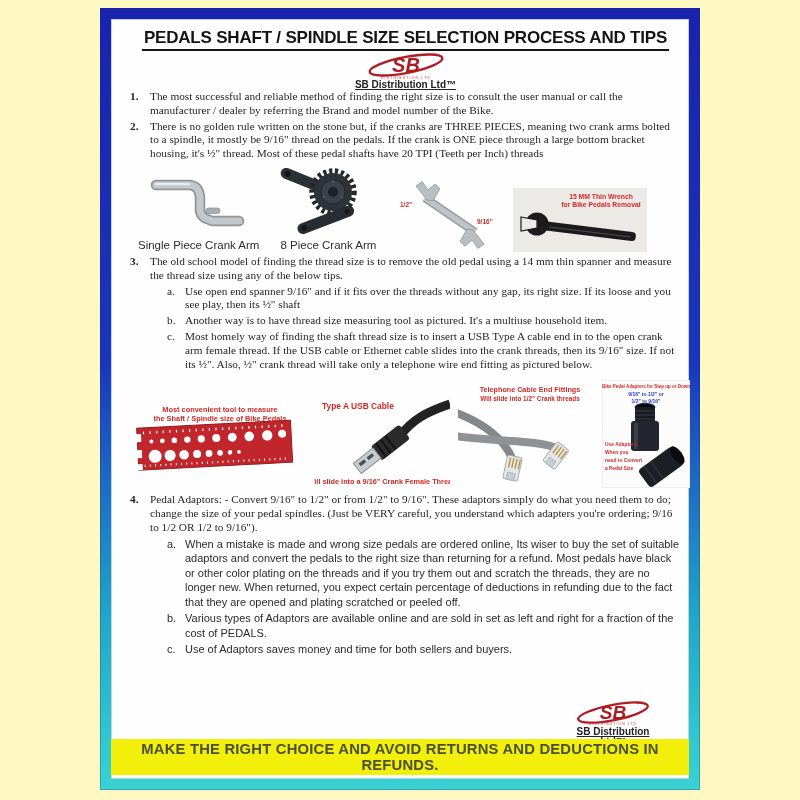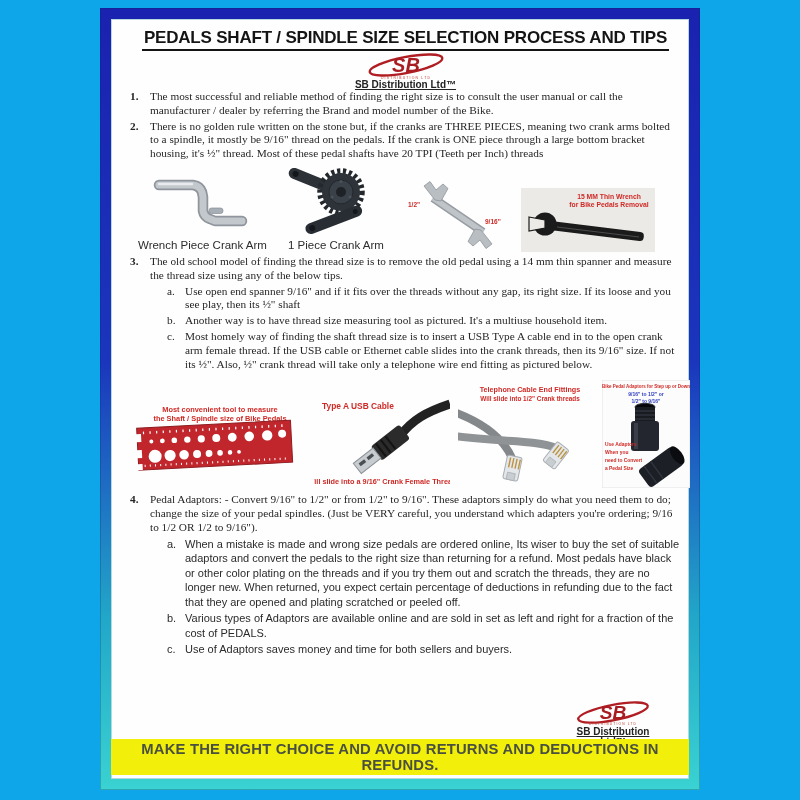--- a/index.html
+++ b/index.html
@@ -1,16 +1,16 @@
 <!DOCTYPE html>
 <html lang="en"><head>
 <meta charset="utf-8">
 <style>
   html,body{margin:0;padding:0;background:#ffffff;}
-  .canvas{position:relative;width:800px;height:800px;background:#0ea5e9;overflow:hidden;
+  .canvas{position:relative;width:800px;height:800px;background:#fef9c3;overflow:hidden;
           font-family:"Liberation Sans",sans-serif;}
   .doc-frame{position:absolute;left:100px;top:8px;width:600px;height:782px;box-sizing:border-box;
              padding:11px;background:linear-gradient(180deg,#1a22b0 0%,#1b35bd 45%,#21a7c9 78%,#3ad2d2 100%);
              box-shadow:inset 0 0 0 1px rgba(10,40,80,.25);}
   .doc-page{position:relative;width:100%;height:100%;background:#fefefe;box-sizing:border-box;
             padding:5px 8px 0 19px;box-shadow:inset 0 0 0 1px rgba(0,120,130,.28);}
   .title{display:table;margin:4px auto 0;font-size:17px;font-weight:800;letter-spacing:-.2px;color:#141414;
          border-bottom:2.5px solid #141414;padding:0 2px 1px;white-space:nowrap;}
   .logo-block{text-align:center;margin-top:2px;line-height:0;}
   .logo-caption{font-size:10px;font-weight:700;color:#222;line-height:10px;text-decoration:underline;}
@@ -65,42 +65,42 @@
       </div>
 
       <div class="figrow figrow1">
         <div class="figcol">
           <svg width="118" height="62" viewBox="0 0 118 62">
             <path d="M16,9 H50 q7,1 9,7 l1,5 v14 q1,6 7,8 l5,2 h27" fill="none" stroke="#8f959c" stroke-width="10.5" stroke-linecap="round" stroke-linejoin="round"></path>
             <path d="M16,9 H50 q7,1 9,7 l1,5 v14 q1,6 7,8 l5,2 h27" fill="none" stroke="#c3c8cd" stroke-width="7" stroke-linecap="round" stroke-linejoin="round"></path>
             <path d="M16,8 H49" fill="none" stroke="#e8ebee" stroke-width="2.5" stroke-linecap="round"></path>
             <rect x="66" y="32" width="14" height="5.5" rx="2.5" fill="#a8aeb5" stroke="#888e95" stroke-width=".7"></rect>
           </svg>
-          <div class="figcap">Wrench Piece Crank Arm</div>
+          <div class="figcap">Single Piece Crank Arm</div>
         </div>
         <div class="figcol">
           <svg width="114" height="70" viewBox="0 0 114 70">
             <g transform="rotate(22 60 24)">
               <rect x="6" y="18" width="56" height="11" rx="5.5" fill="#2b3137"></rect>
               <circle cx="13" cy="23.5" r="3" fill="#14171a"></circle>
             </g>
             <circle cx="62" cy="24" r="21" fill="none" stroke="#23282d" stroke-width="5.5" stroke-dasharray="3.2 2.7"></circle>
             <circle cx="62" cy="24" r="19" fill="#2d3339"></circle>
             <circle cx="62" cy="24" r="12" fill="#3a4148" stroke="#23282d" stroke-width="1"></circle>
             <circle cx="62" cy="24" r="5" fill="#1e2226"></circle>
             <circle cx="62" cy="13.5" r="1.6" fill="#4a525a"></circle>
               <circle cx="71" cy="29" r="1.6" fill="#4a525a"></circle>
             <circle cx="53" cy="29" r="1.6" fill="#4a525a"></circle>
             <g transform="rotate(-21 40 58)">
               <rect x="26" y="52" width="60" height="11" rx="5.5" fill="#272d33"></rect>
               <circle cx="33" cy="57.5" r="3" fill="#13161a"></circle>
               <circle cx="79" cy="57.5" r="2.4" fill="#13161a"></circle>
             </g>
           </svg>
-          <div class="figcap">1 Piece Crank Arm</div>
+          <div class="figcap">8 Piece Crank Arm</div>
         </div>
         <div class="figcol">
           <svg width="104" height="72" viewBox="0 0 104 72">
             <line x1="28" y1="18" x2="78" y2="52" stroke="#969ca2" stroke-width="8.5"></line>
             <line x1="28" y1="18" x2="78" y2="52" stroke="#bfc4c9" stroke-width="5.5"></line>
             <path d="M30,20 L19,6 L25,1.5 L31,10 L38,4 L43,8.5 L36,21 Z" fill="#b9bec3" stroke="#8e949a" stroke-width=".8"></path>
             <path d="M76,50 L87,64 L81,68.5 L75,60 L68,66 L63,61.5 L70,49 Z" fill="#b9bec3" stroke="#8e949a" stroke-width=".8"></path>
             <text x="3" y="27" class="redtext" font-size="6.5">1/2"</text>
             <text x="80" y="44" class="redtext" font-size="6.5">9/16"</text>
           </svg>

